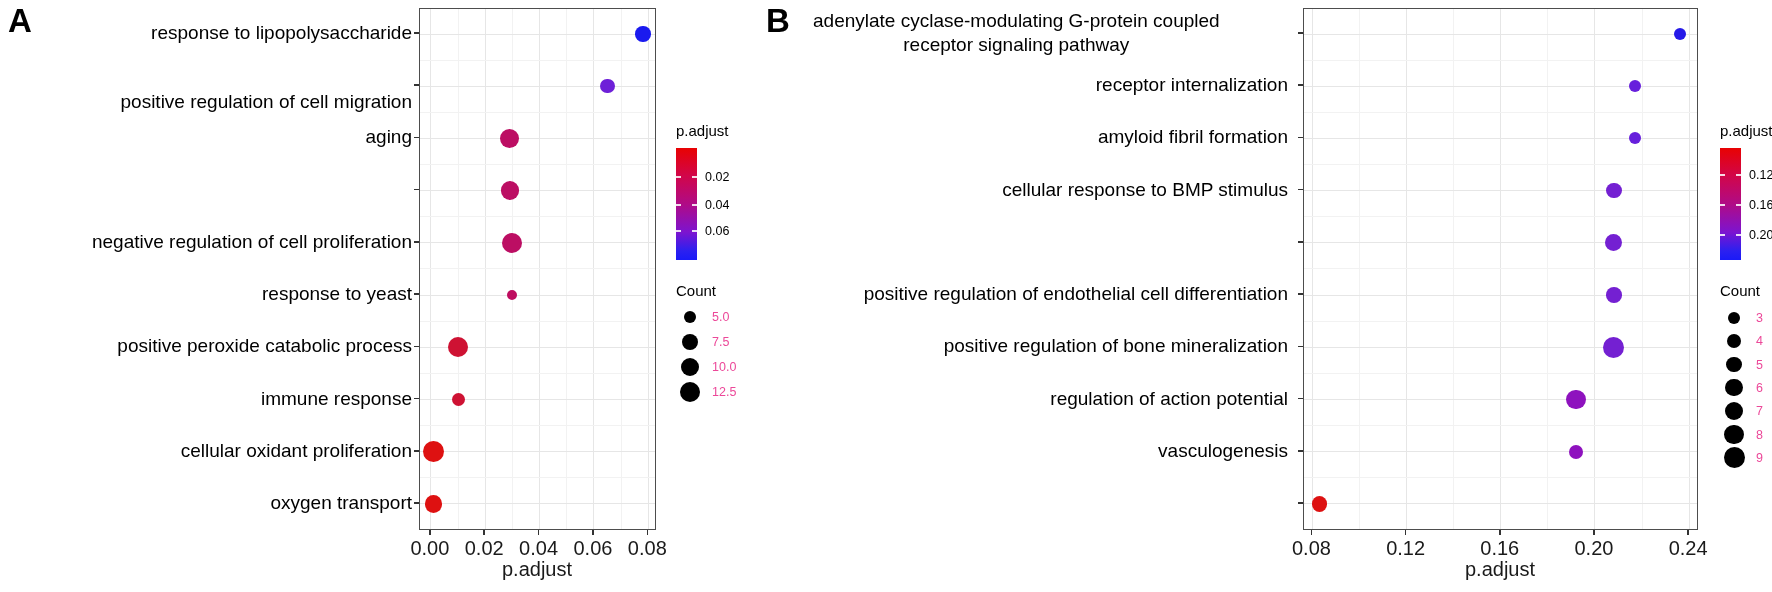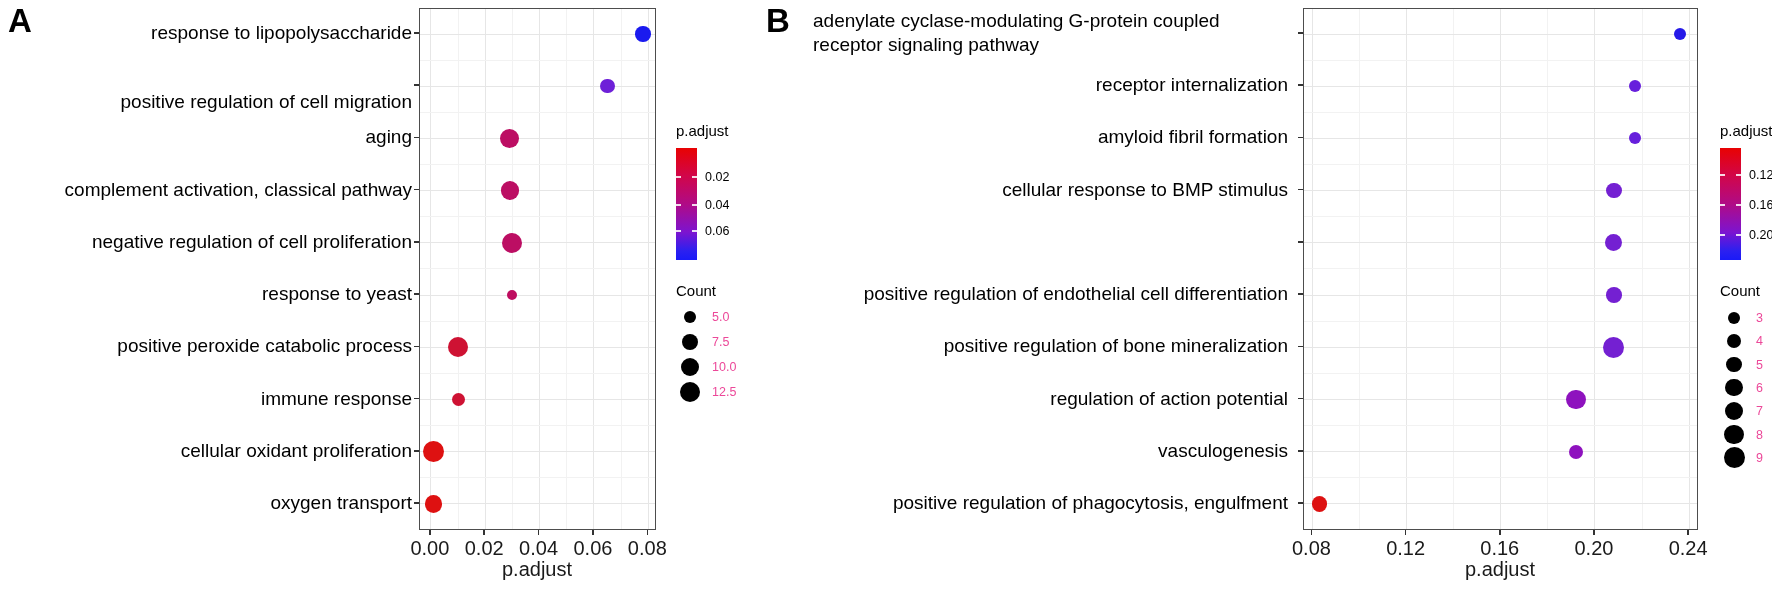--- a/index.html
+++ b/index.html
@@ -13,21 +13,21 @@
   .plotarea{background:#ffffff;border:1.5px solid #4d4d4d;box-sizing:border-box;overflow:hidden;}
   .grid-major{background:#e6e6e6;}
   .grid-minor{background:#f2f2f2;}
   .dot{border-radius:50%;}
   .axis-tick{background:#333333;}
   .xticklabel{font-size:20px;color:#1a1a1a;text-align:center;width:64px;}
   .axis-title{font-size:20px;color:#1a1a1a;text-align:center;width:120px;}
   .xtitle-a{left:477px;top:558px;}
   .xtitle-b{left:1440px;top:558px;}
   .rowlabel{font-size:19px;line-height:22px;color:#000;white-space:nowrap;text-align:right;}
-  .rowlabel-multi{white-space:pre-line;text-align:left;line-height:24px;}
+  .rowlabel-multi{white-space:pre-line;text-align:center;line-height:24px;}
   .legend-title{font-size:15px;color:#000;}
   .cbar-title-a{left:676px;top:122px;}
   .cbar-title-b{left:1720px;top:122px;}
   .count-title-a{left:676px;top:282px;}
   .count-title-b{left:1720px;top:282px;}
   .colorbar{width:21px;height:112px;
     background:linear-gradient(to bottom,#e80202 0%,#d1064a 25%,#b00b86 50%,#7d14cf 75%,#2b20f0 92%,#1a1af8 100%);}
   .cbar-tickmark{background:#ffffff;opacity:.85;height:2px;width:5px;}
   .cbar-label{font-size:12.5px;color:#000;}
   .legend-dot{background:#000;border-radius:50%;}
@@ -97,21 +97,20 @@
     <div class="abs xticklabel" style="left: 560.945px; top: 537px;">0.06</div>
     <div class="abs axis-tick" style="left: 646.553px; top: 530px; width: 1.5px; height: 5px;"></div>
     <div class="abs xticklabel" style="left: 615.303px; top: 537px;">0.08</div>
     <div class="abs axis-tick" style="left: 414px; top: 32.25px; width: 5px; height: 1.5px;"></div>
     <div class="abs rowlabel" style="right: 1360px; top: 22px;">response to lipopolysaccharide</div>
     <div class="abs axis-tick" style="left: 414px; top: 84.47px; width: 5px; height: 1.5px;"></div>
     <div class="abs rowlabel" style="right: 1360px; top: 91px;">positive regulation of cell migration</div>
     <div class="abs axis-tick" style="left: 414px; top: 136.69px; width: 5px; height: 1.5px;"></div>
     <div class="abs rowlabel" style="right: 1360px; top: 126.44px;">aging</div>
     <div class="abs axis-tick" style="left: 414px; top: 188.91px; width: 5px; height: 1.5px;"></div>
-    <div class="abs rowlabel" style="right: 1360px; top: 178.66px;">complement activation, classical pathway</div>
     <div class="abs axis-tick" style="left: 414px; top: 241.13px; width: 5px; height: 1.5px;"></div>
     <div class="abs rowlabel" style="right: 1360px; top: 230.88px;">negative regulation of cell proliferation</div>
     <div class="abs axis-tick" style="left: 414px; top: 293.35px; width: 5px; height: 1.5px;"></div>
     <div class="abs rowlabel" style="right: 1360px; top: 283.1px;">response to yeast</div>
     <div class="abs axis-tick" style="left: 414px; top: 345.57px; width: 5px; height: 1.5px;"></div>
     <div class="abs rowlabel" style="right: 1360px; top: 335.32px;">positive peroxide catabolic process</div>
     <div class="abs axis-tick" style="left: 414px; top: 397.79px; width: 5px; height: 1.5px;"></div>
     <div class="abs rowlabel" style="right: 1360px; top: 387.54px;">immune response</div>
     <div class="abs axis-tick" style="left: 414px; top: 450.01px; width: 5px; height: 1.5px;"></div>
     <div class="abs rowlabel" style="right: 1360px; top: 439.76px;">cellular oxidant proliferation</div>
@@ -197,21 +196,20 @@
     <div class="abs axis-tick" style="left: 1298px; top: 241.13px; width: 5px; height: 1.5px;"></div>
     <div class="abs axis-tick" style="left: 1298px; top: 293.35px; width: 5px; height: 1.5px;"></div>
     <div class="abs rowlabel" style="right: 484px; top: 283.1px;">positive regulation of endothelial cell differentiation</div>
     <div class="abs axis-tick" style="left: 1298px; top: 345.57px; width: 5px; height: 1.5px;"></div>
     <div class="abs rowlabel" style="right: 484px; top: 335.32px;">positive regulation of bone mineralization</div>
     <div class="abs axis-tick" style="left: 1298px; top: 397.79px; width: 5px; height: 1.5px;"></div>
     <div class="abs rowlabel" style="right: 484px; top: 387.54px;">regulation of action potential</div>
     <div class="abs axis-tick" style="left: 1298px; top: 450.01px; width: 5px; height: 1.5px;"></div>
     <div class="abs rowlabel" style="right: 484px; top: 439.76px;">vasculogenesis</div>
     <div class="abs axis-tick" style="left: 1298px; top: 502.23px; width: 5px; height: 1.5px;"></div>
-    <div class="abs rowlabel" style="right: 484px; top: 491.98px;">positive regulation of phagocytosis, engulfment</div>
     <div class="abs colorbar" style="left: 1720px; top: 148px;"></div>
     <div class="abs cbar-tickmark" style="left: 1720px; top: 174.44px;"></div>
     <div class="abs cbar-tickmark" style="left: 1736px; top: 174.44px;"></div>
     <div class="abs cbar-label" style="left: 1749px; top: 168.44px;">0.12</div>
     <div class="abs cbar-tickmark" style="left: 1720px; top: 204.008px;"></div>
     <div class="abs cbar-tickmark" style="left: 1736px; top: 204.008px;"></div>
     <div class="abs cbar-label" style="left: 1749px; top: 198.008px;">0.16</div>
     <div class="abs cbar-tickmark" style="left: 1720px; top: 233.576px;"></div>
     <div class="abs cbar-tickmark" style="left: 1736px; top: 233.576px;"></div>
     <div class="abs cbar-label" style="left: 1749px; top: 227.576px;">0.20</div>

